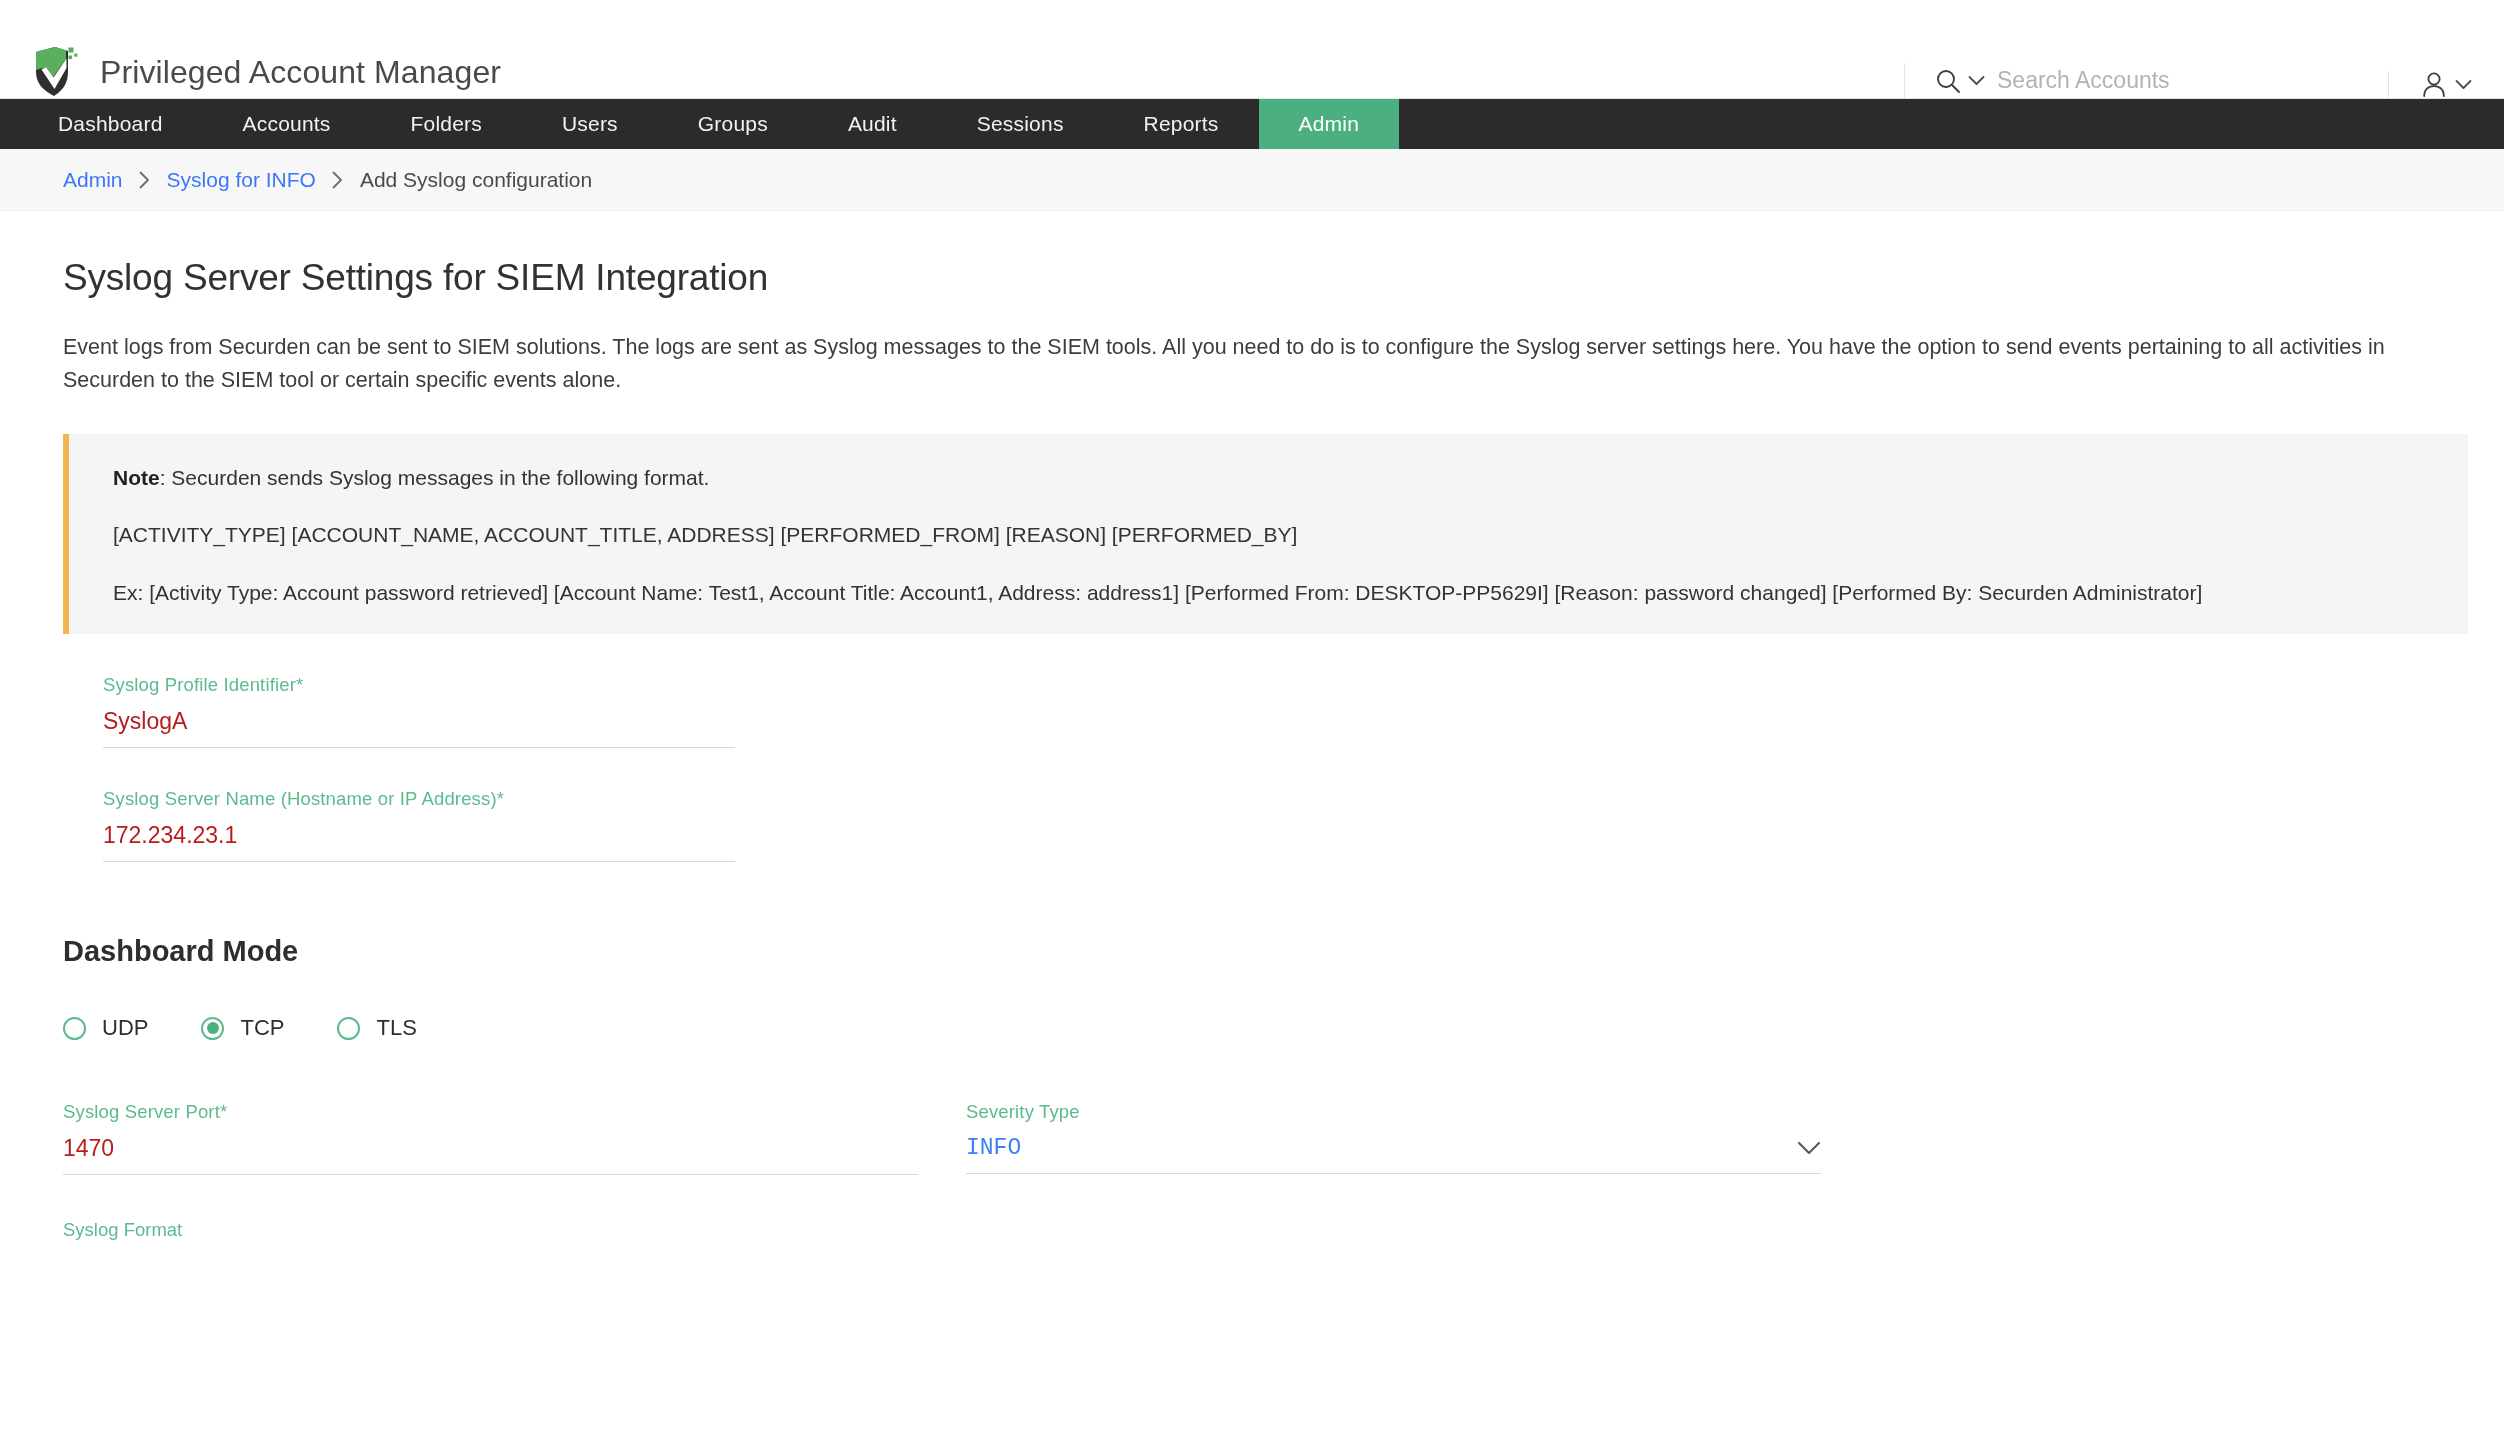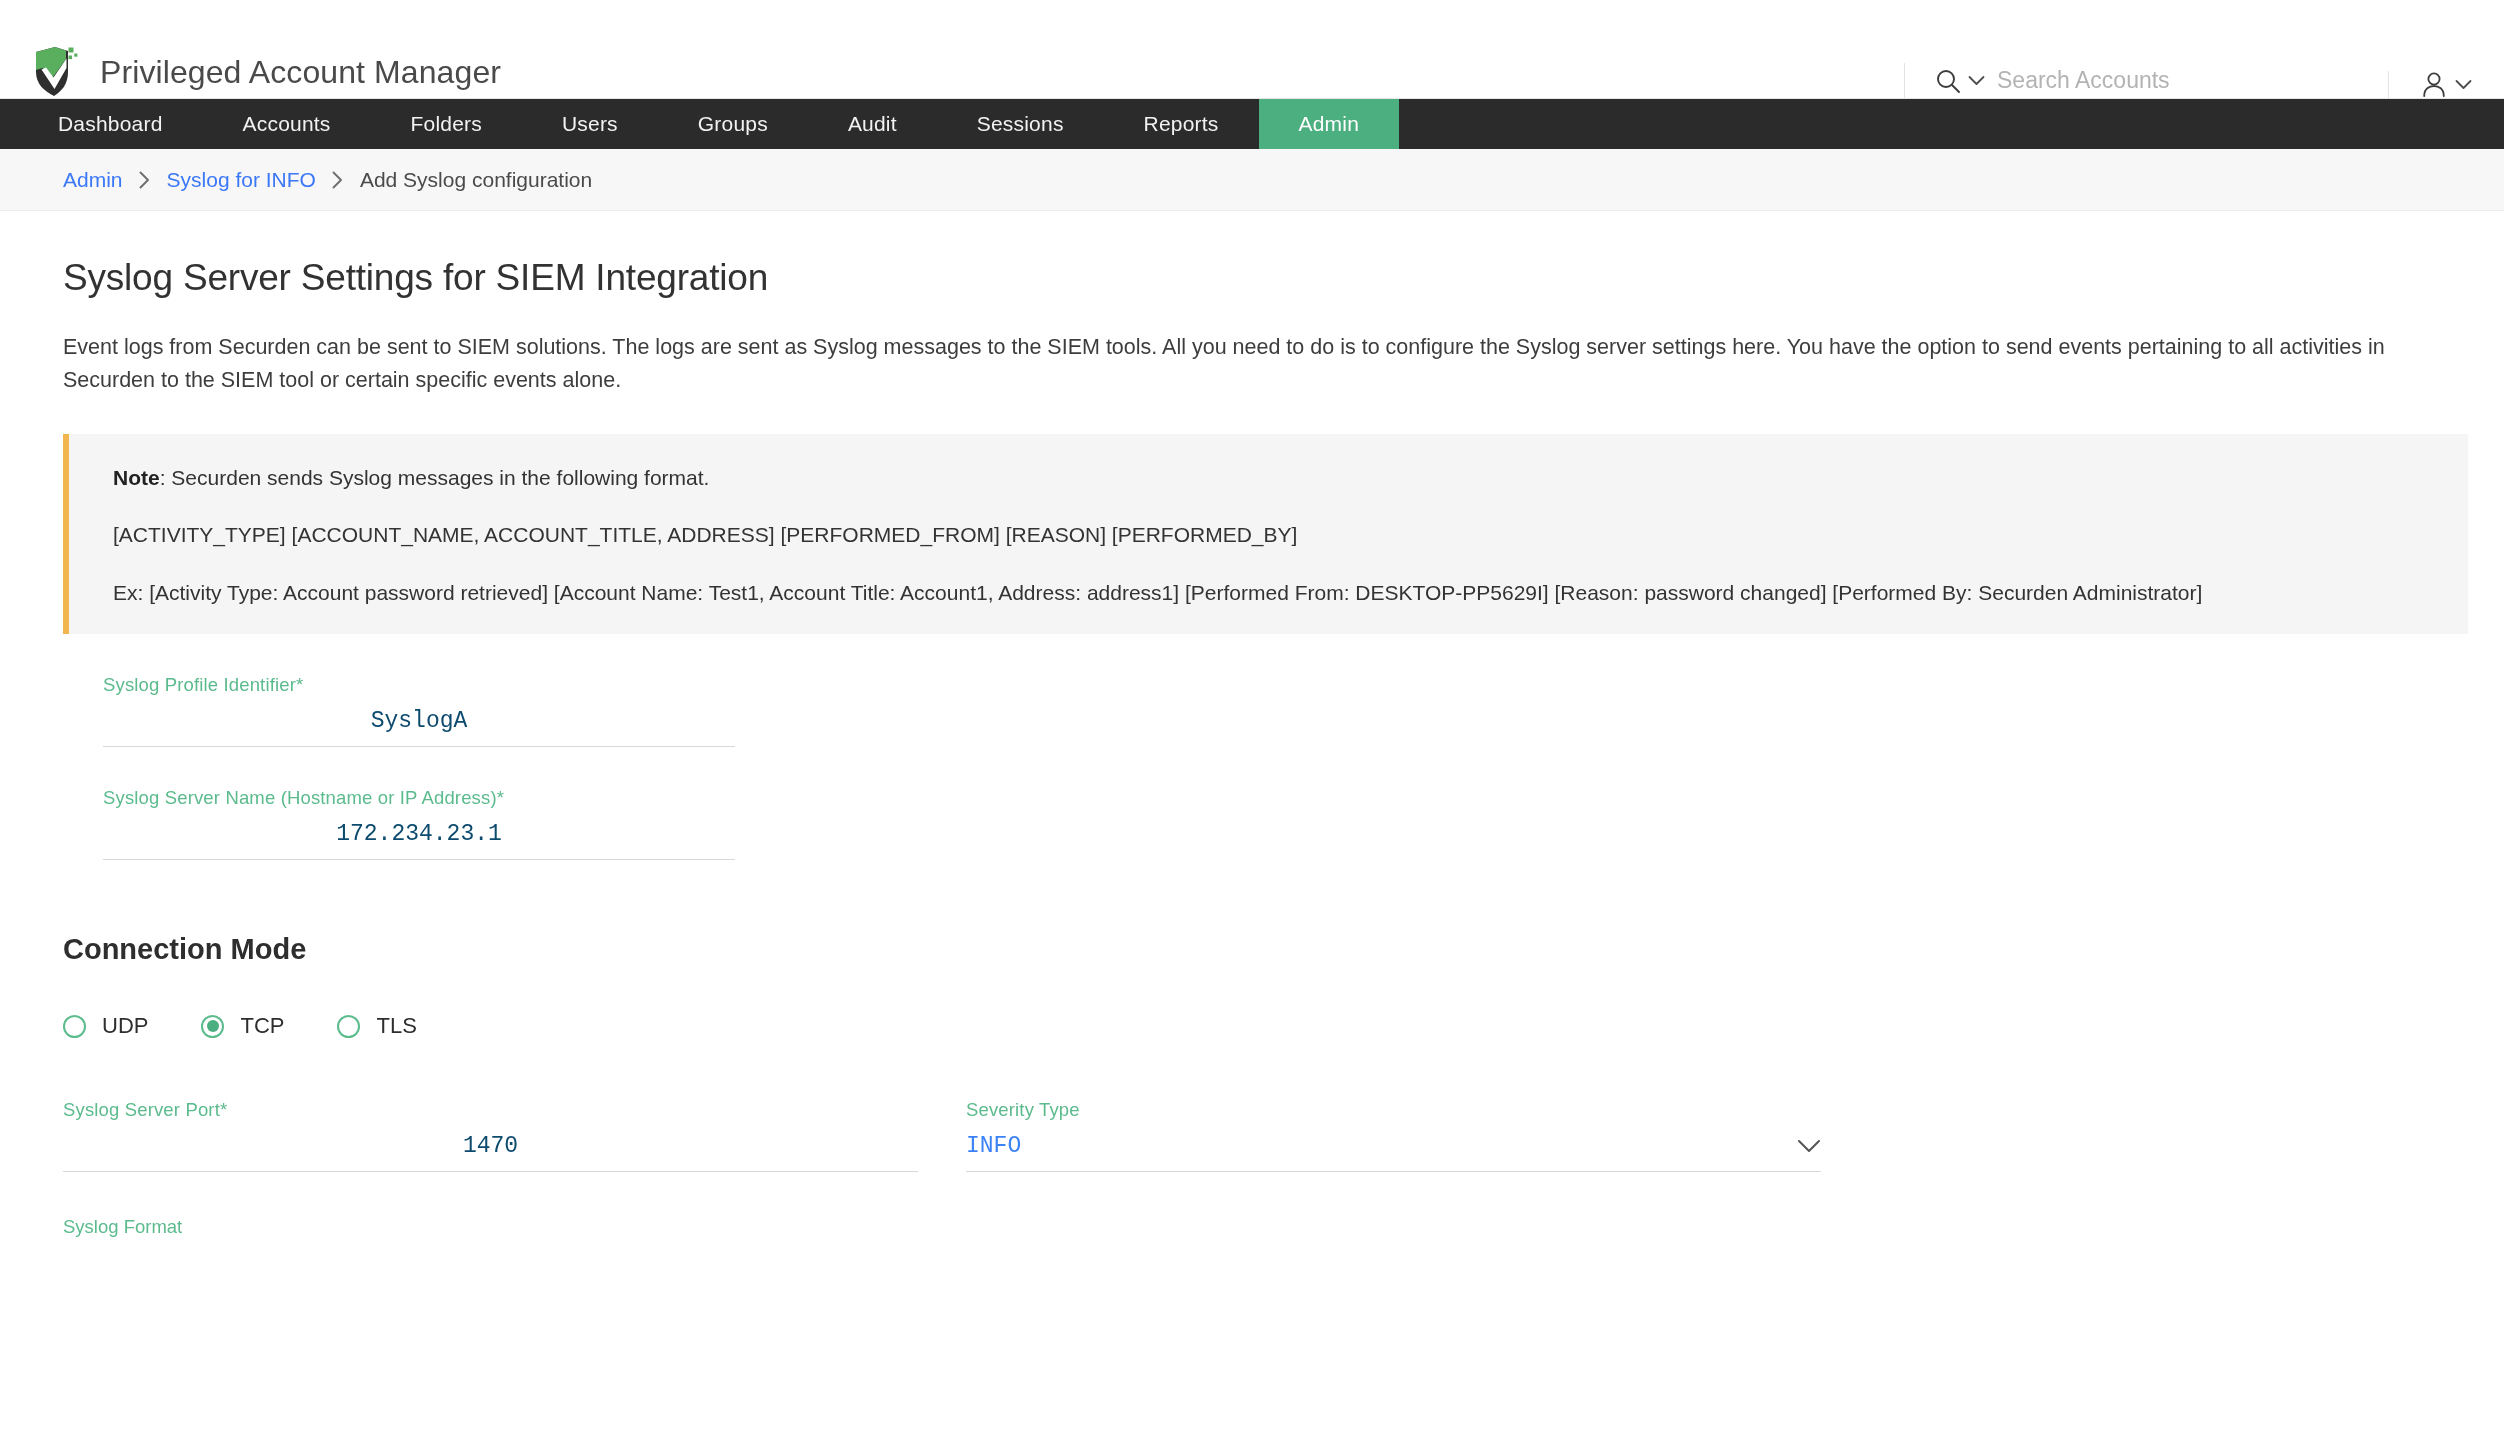--- a/index.html
+++ b/index.html
@@ -167,26 +167,25 @@
     letter-spacing: 0.15px;
   }
   .field-input-wrap {
     border-bottom: 1px solid #d8d8d8;
     padding: 4px 0 12px 0;
   }
   .field-input {
     border: none;
     outline: none;
     width: 100%;
-    font-family: Liberation Mono, monospace;
+    font-family: Liberation Sans, sans-serif;
     font-size: 23px;
-    color: #0c4a6e;
+    color: #b91c1c;
     background: transparent;
     padding: 0;
-    text-align: center;
   }
   .w-narrow { width: 632px; }
 
   .section-title {
     font-size: 29px;
     font-weight: bold;
     color: #2e2e2e;
     margin: 73px 0 0 0;
   }
 
@@ -351,21 +350,21 @@
     </div>
   </div>
 
   <div class="field">
     <span class="field-label">Syslog Server Name (Hostname or IP Address)*</span>
     <div class="field-input-wrap w-narrow">
       <input class="field-input" type="text" value="172.234.23.1" style="">
     </div>
   </div>
 
-  <h2 class="section-title">Connection Mode</h2>
+  <h2 class="section-title">Dashboard Mode</h2>
 
   <div class="radio-row">
     <div class="radio-item">
       <span class="radio-circle"></span>
       <span class="radio-label">UDP</span>
     </div>
     <div class="radio-item selected">
       <span class="radio-circle">
           <span class="dot"></span>
         </span>

